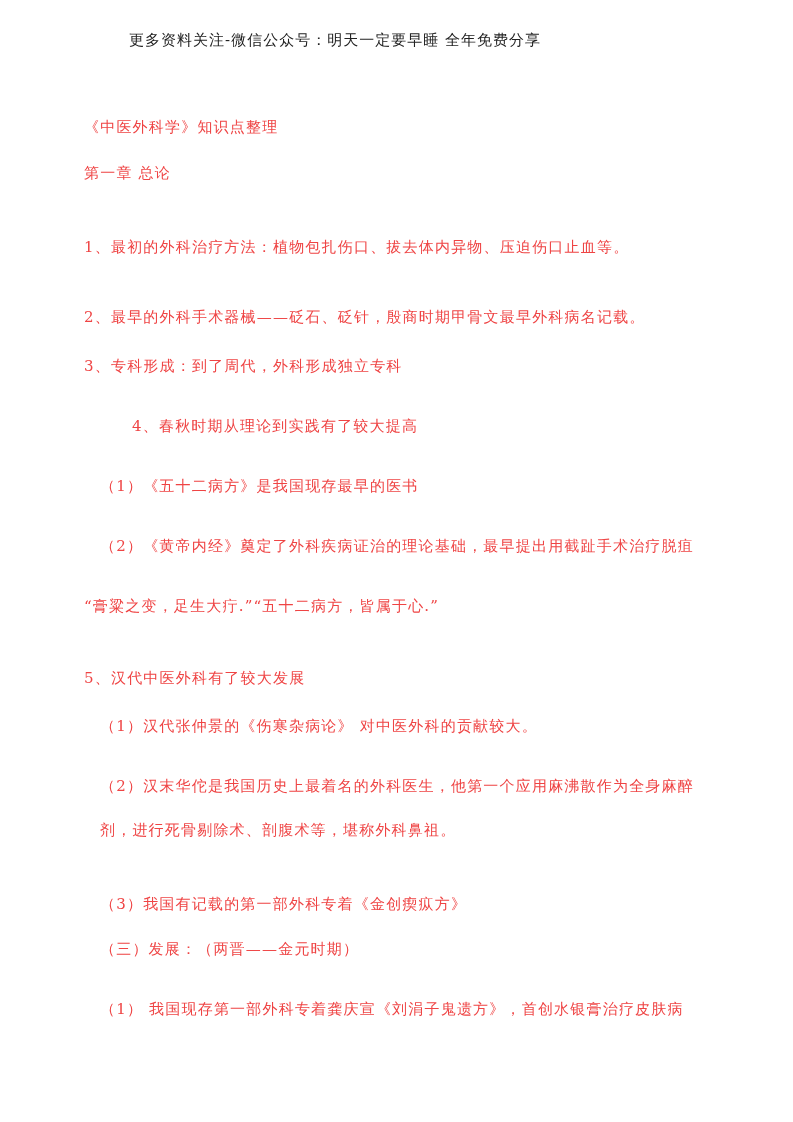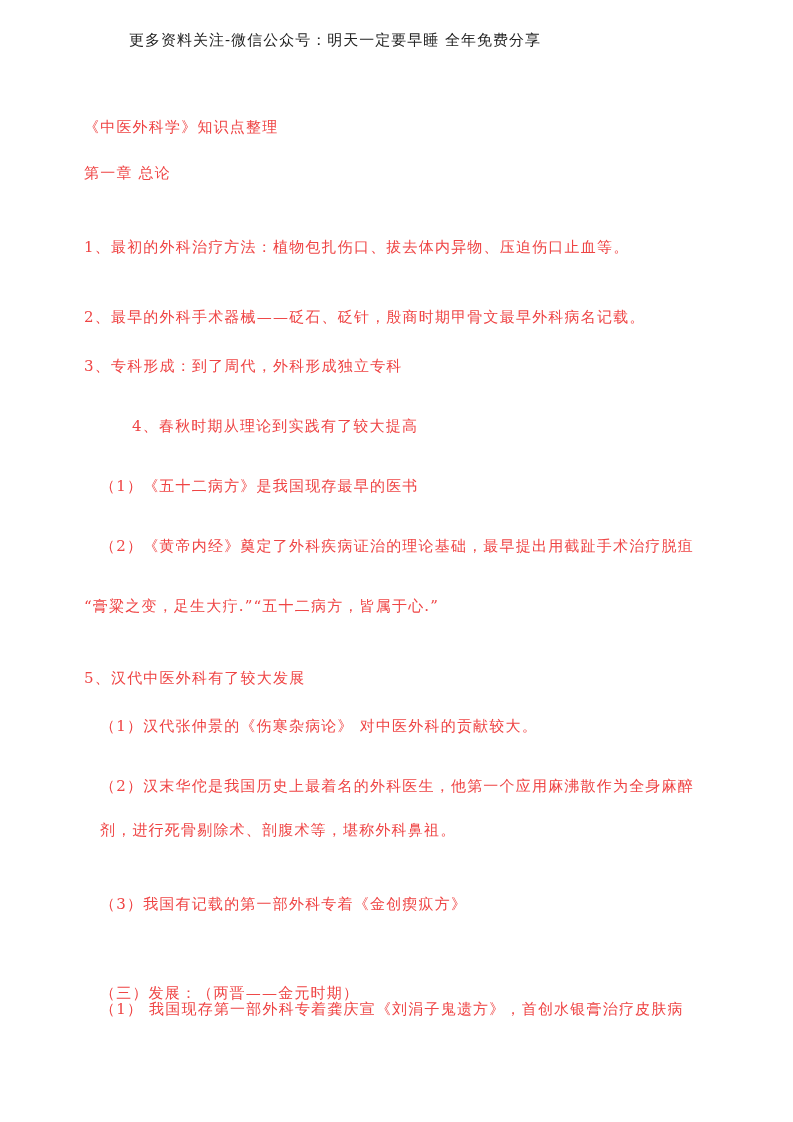--- a/index.html
+++ b/index.html
@@ -50,14 +50,14 @@
 <div class="line" style="top:357px;">3、专科形成：到了周代，外科形成独立专科</div>
 <div class="line" style="top:417px;margin-left:48px;">4、春秋时期从理论到实践有了较大提高</div>
 <div class="line indent" style="top:477px;">（1）《五十二病方》是我国现存最早的医书</div>
 <div class="line indent" style="top:537px;text-align:center;">（2）《黄帝内经》奠定了外科疾病证治的理论基础，最早提出用截趾手术治疗脱疽</div>
 <div class="line" style="top:597px;">“膏粱之变，足生大疔.”“五十二病方，皆属于心.”</div>
 <div class="line" style="top:657px;margin-top:12px;">5、汉代中医外科有了较大发展</div>
 <div class="line indent" style="top:717px;">（1）汉代张仲景的《伤寒杂病论》 对中医外科的贡献较大。</div>
 <div class="line indent" style="top:777px;">（2）汉末华佗是我国历史上最着名的外科医生，他第一个应用麻沸散作为全身麻醉</div>
 <div class="line" style="top:821px;margin-left:16px;">剂，进行死骨剔除术、剖腹术等，堪称外科鼻祖。</div>
 <div class="line indent" style="top:880px;margin-top:15px;">（3）我国有记载的第一部外科专着《金创瘈疭方》</div>
-<div class="line indent" style="top:940px;margin-top:44px;">（三）发展：（两晋——金元时期）</div>
+<div class="line indent" style="top:940px;">（三）发展：（两晋——金元时期）</div>
 <div class="line indent" style="top:1000px;">（1） 我国现存第一部外科专着龚庆宣《刘涓子鬼遗方》，首创水银膏治疗皮肤病</div>
 
 </body></html>

